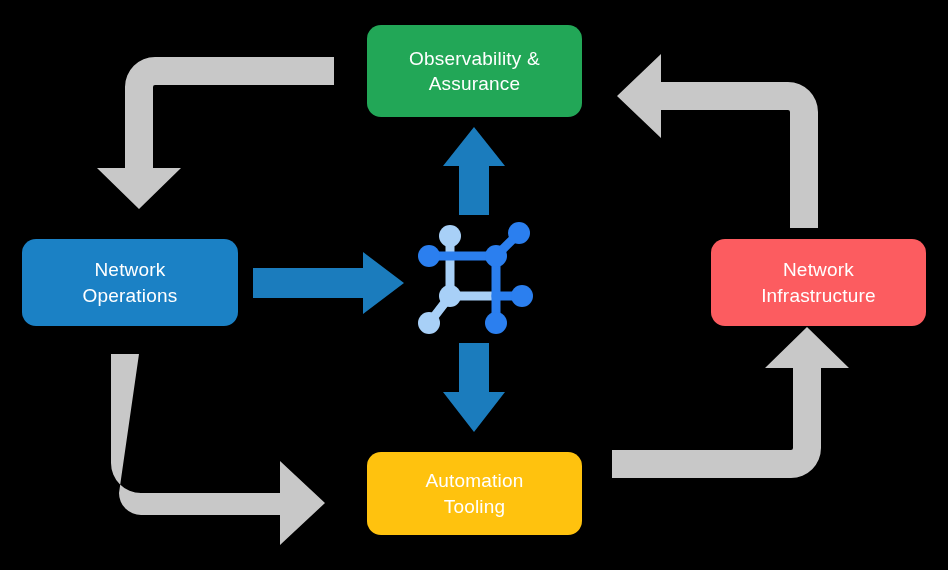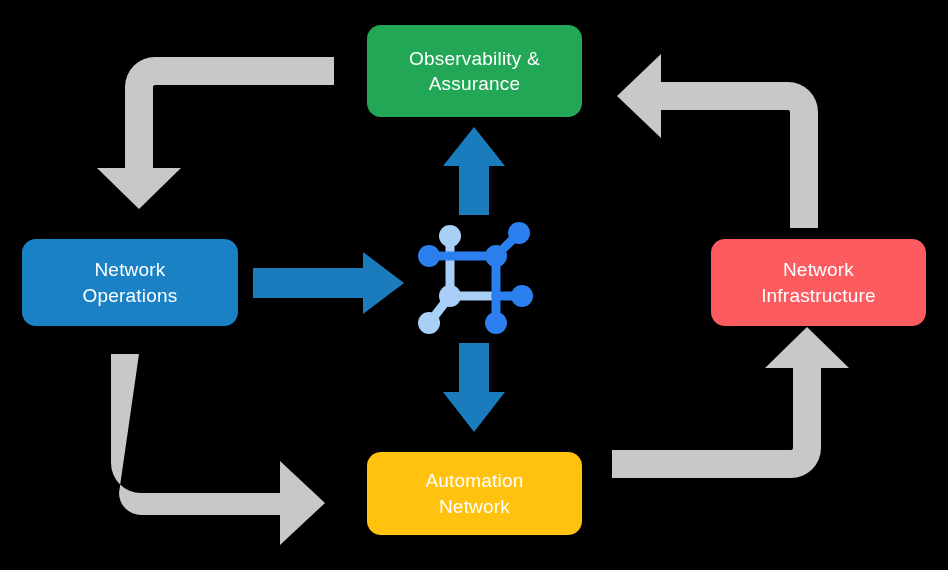--- a/index.html
+++ b/index.html
@@ -200,15 +200,15 @@
   <div class="node-box" id="box-observability">Observability &amp;
 Assurance</div>
 
   <div class="node-box" id="box-operations">Network
 Operations</div>
 
   <div class="node-box" id="box-infrastructure">Network
 Infrastructure</div>
 
   <div class="node-box" id="box-automation">Automation
-Network</div>
+Tooling</div>
 
 </div>
 
 </body></html>

